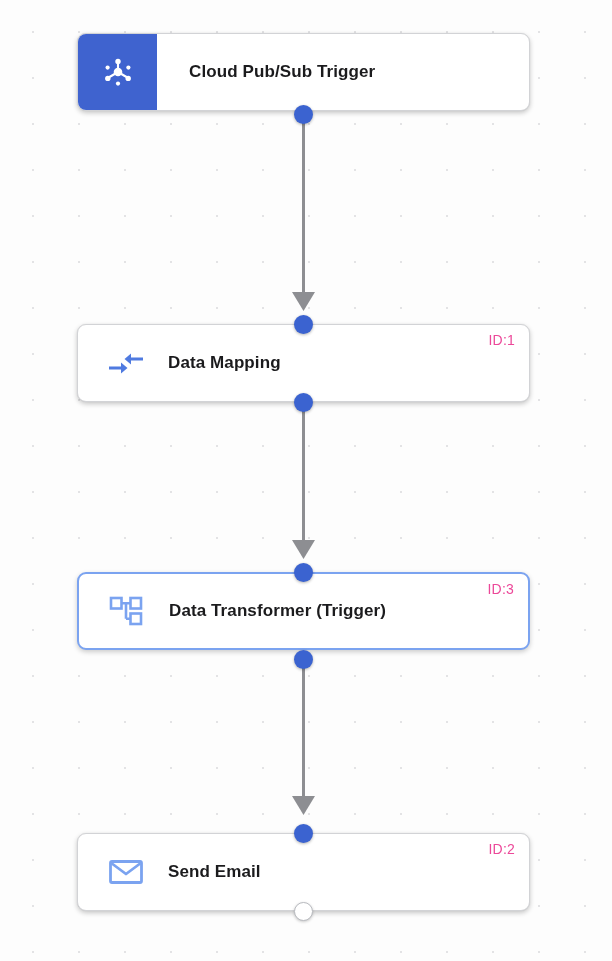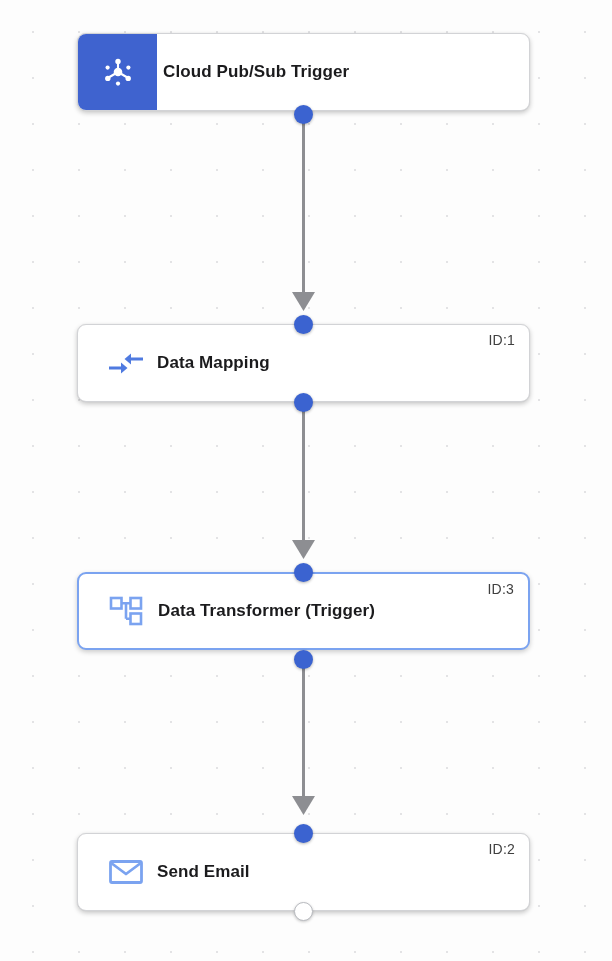--- a/index.html
+++ b/index.html
@@ -80,33 +80,33 @@
   }
 
   .node-title {
     font-size: 17px;
     font-weight: bold;
     color: #1b1b1d;
     letter-spacing: 0.1px;
     white-space: nowrap;
   }
   .node.trigger .node-title {
-    margin-left: 6px;
+    margin-left: 32px;
   }
   .node-iconbox + .node-title {
-    margin-left: 5px;
+    margin-left: 16px;
   }
 
   .node-id {
     position: absolute;
     top: 7px;
     right: 14px;
     font-size: 14px;
     font-weight: normal;
-    color: #404040;
+    color: #ec4899;
     letter-spacing: 0.2px;
   }
 
   
   .port {
     position: absolute;
     width: 19px;
     height: 19px;
     border-radius: 50%;
     left: 294px;

